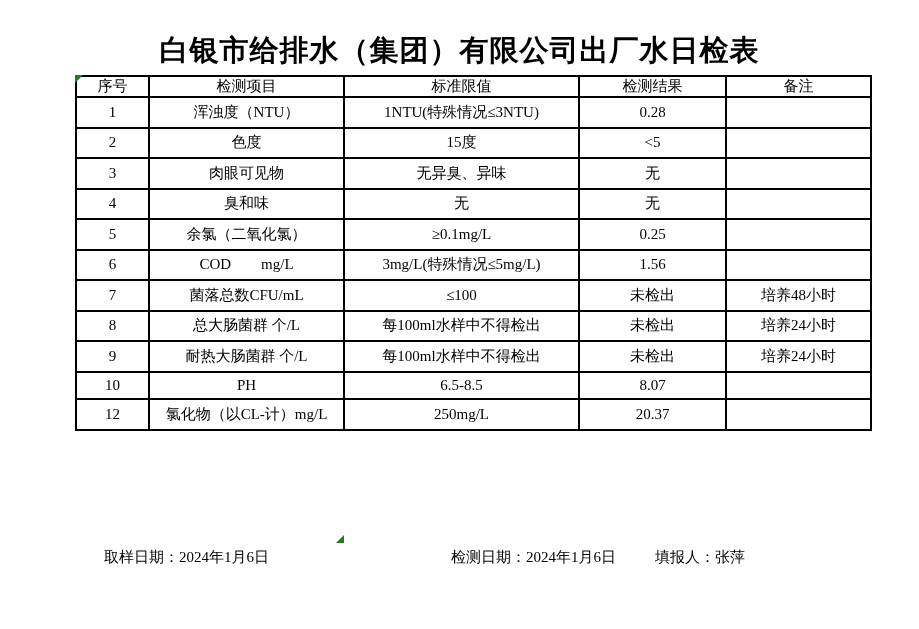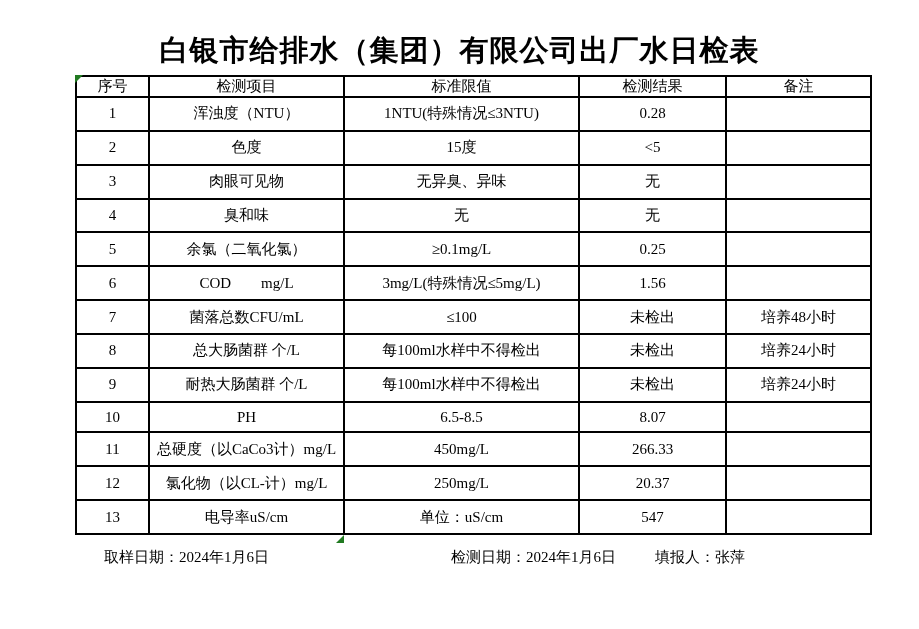--- a/index.html
+++ b/index.html
@@ -6,21 +6,21 @@
   body{
     width:919px;height:629px;background:#ffffff;position:relative;overflow:hidden;
     font-family:"Liberation Serif","DejaVu Serif",serif;color:#000;
   }
   .page{position:absolute;left:0;top:0;width:919px;height:629px;background:#fff;}
   .title{
     position:absolute;left:0;top:31px;width:919px;text-align:center;
     font-size:29px;font-weight:bold;letter-spacing:1px;white-space:pre;
   }
   table.report{
-    position:absolute;left:75px;top:75px;width:795px;height:460px;
+    position:absolute;left:75px;top:75px;width:795px;height:356px;
     border-collapse:collapse;table-layout:fixed;
   }
   table.report th, table.report td{
     border:2px solid #000;padding:0;margin:0;
     text-align:center;vertical-align:middle;
     font-size:15px;font-weight:normal;white-space:pre;overflow:hidden;
   }
   .footer-item{
     position:absolute;top:548px;font-size:15px;white-space:pre;
   }
@@ -125,38 +125,24 @@
           <td>培养24小时</td>
         </tr>
         <tr>
           <td>10</td>
           <td>PH</td>
           <td>6.5-8.5</td>
           <td>8.07</td>
           <td></td>
         </tr>
         <tr>
-          <td>11</td>
-          <td>总硬度（以CaCo3计）mg/L</td>
-          <td>450mg/L</td>
-          <td>266.33</td>
-          <td></td>
-        </tr>
-        <tr>
           <td>12</td>
           <td>氯化物（以CL-计）mg/L</td>
           <td>250mg/L</td>
           <td>20.37</td>
-          <td></td>
-        </tr>
-        <tr>
-          <td>13</td>
-          <td>电导率uS/cm</td>
-          <td>单位：uS/cm</td>
-          <td>547</td>
           <td></td>
         </tr>
       </tbody>
   </table>
 
   <div class="tri-corner"></div>
   <div class="tri-bottom"></div>
 
   <div class="footer-item footer-sample">取样日期：2024年1月6日</div>
   <div class="footer-item footer-test">检测日期：2024年1月6日</div>

